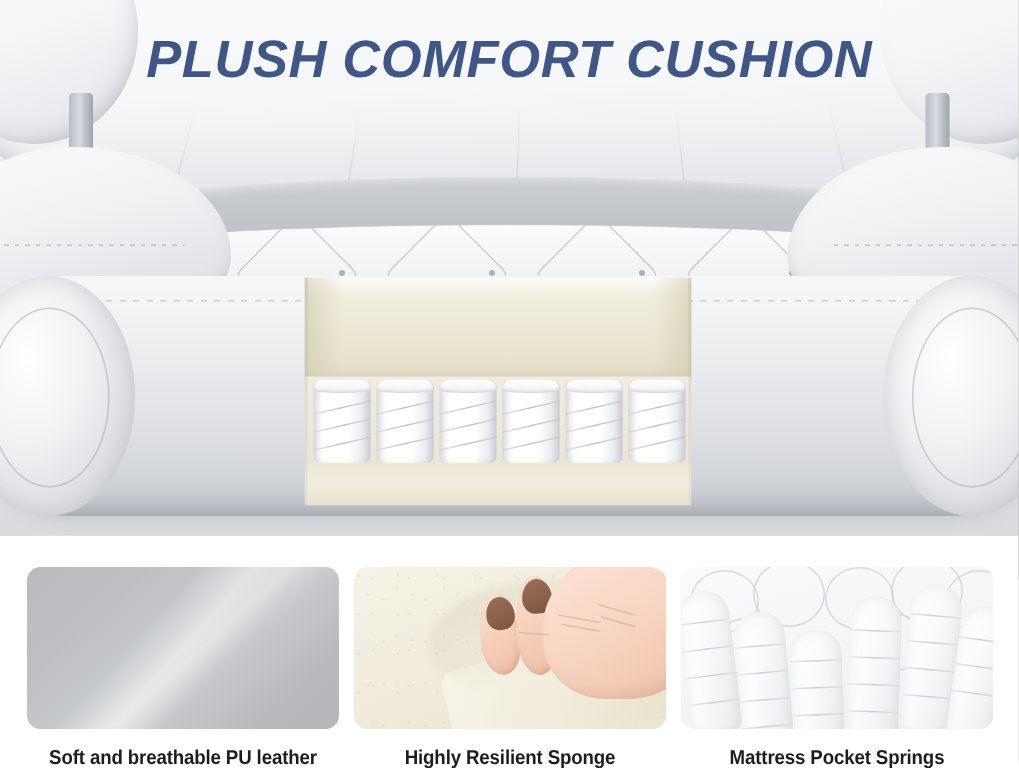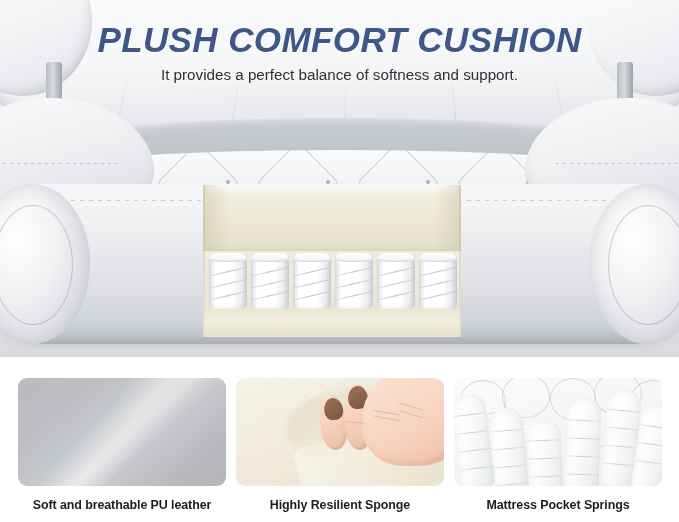--- a/index.html
+++ b/index.html
@@ -360,21 +360,20 @@
       </div>
 
       <div class="foam-bot"></div>
       <div class="cut-edge"></div>
       <div class="cut-edge r"></div>
     </div>
 
     <div class="title">PLUSH COMFORT CUSHION</div>
 
     <div class="subtitle">
-      <div>It provides a perfect balance of softness and support.</div>
     </div>
   </div>
 
   <div class="swatches">
 
     <div class="cell c1">
       <div class="thumb pu"></div>
       <div class="caption">Soft and breathable PU leather</div>
     </div>
 

